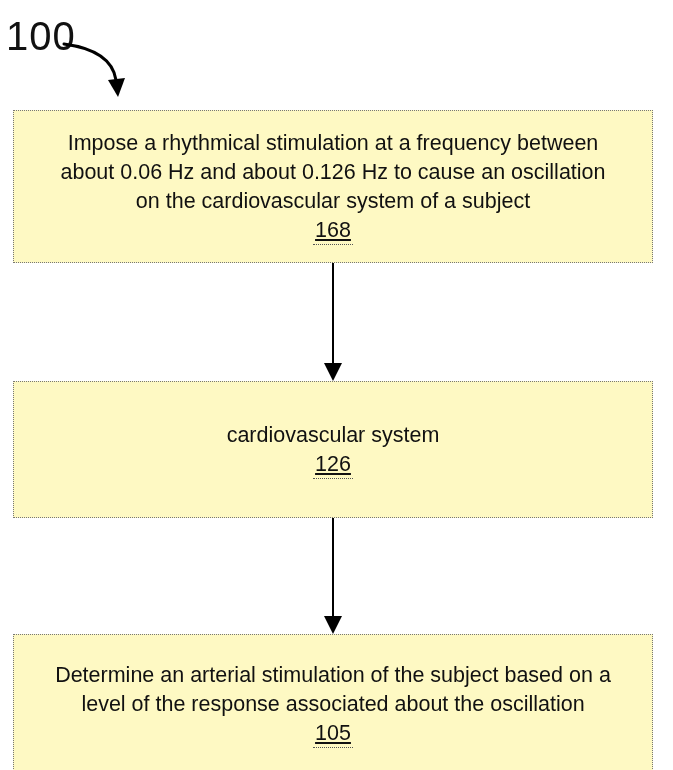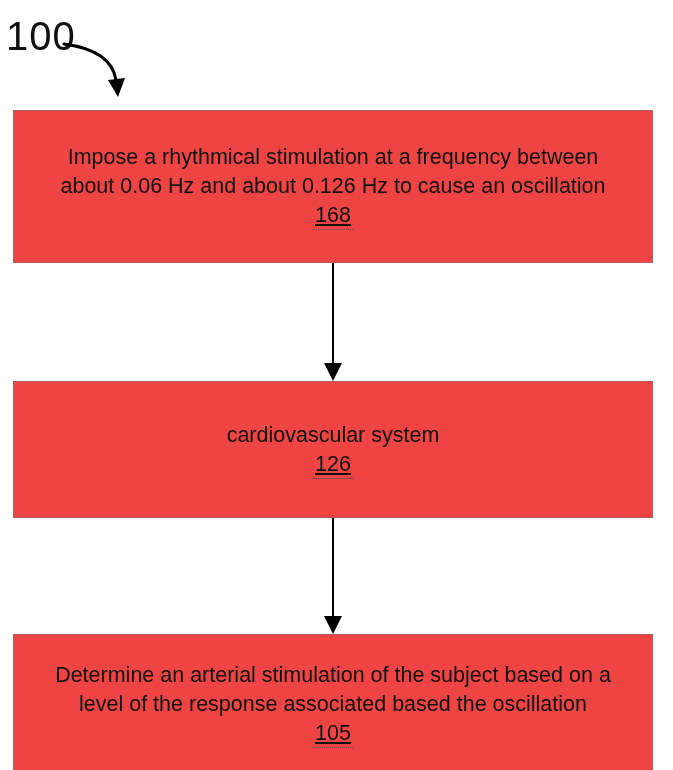--- a/index.html
+++ b/index.html
@@ -28,21 +28,21 @@
   .curve-arrow {
     position: absolute;
     left: 0;
     top: 0;
   }
   .flow-box {
     position: absolute;
     left: 13px;
     width: 640px;
     border: 1px dotted #777777;
-    background: #ef4444;
+    background: #fef9c3;
     display: flex;
     flex-direction: column;
     justify-content: center;
     align-items: center;
     text-align: center;
     font-size: 21.5px;
     line-height: 29px;
     box-sizing: border-box;
     padding: 2px 10px;
   }
@@ -85,39 +85,40 @@
   <div class="figure-label">100</div>
 
   <svg class="curve-arrow" width="150" height="95" viewBox="0 0 150 95">
     <path d="M64,26 C94,30 113,42 116,62" fill="none" stroke="#000000" stroke-width="3" stroke-linecap="round"></path>
     <polygon points="118,79 108,62 125,60" fill="#000000"></polygon>
   </svg>
 
   <div class="flow-box box-1">
     <div class="step-line">Impose a rhythmical stimulation at a frequency between</div>
     <div class="step-line">about 0.06 Hz and about 0.126 Hz to cause an oscillation</div>
+    <div class="step-line">on the cardiovascular system of a subject</div>
     <div class="step-line">
       <span class="step-ref">168</span>
     </div>
   </div>
 
   <div class="connector-line connector-1"></div>
   <div class="connector-head head-1"></div>
 
   <div class="flow-box box-2">
     <div class="step-line">cardiovascular system</div>
     <div class="step-line">
       <span class="step-ref">126</span>
     </div>
   </div>
 
   <div class="connector-line connector-2"></div>
   <div class="connector-head head-2"></div>
 
   <div class="flow-box box-3">
     <div class="step-line">Determine an arterial stimulation of the subject based on a</div>
-    <div class="step-line">level of the response associated based the oscillation</div>
+    <div class="step-line">level of the response associated about the oscillation</div>
     <div class="step-line">
       <span class="step-ref">105</span>
     </div>
   </div>
 
 </div>
 
 </body></html>

